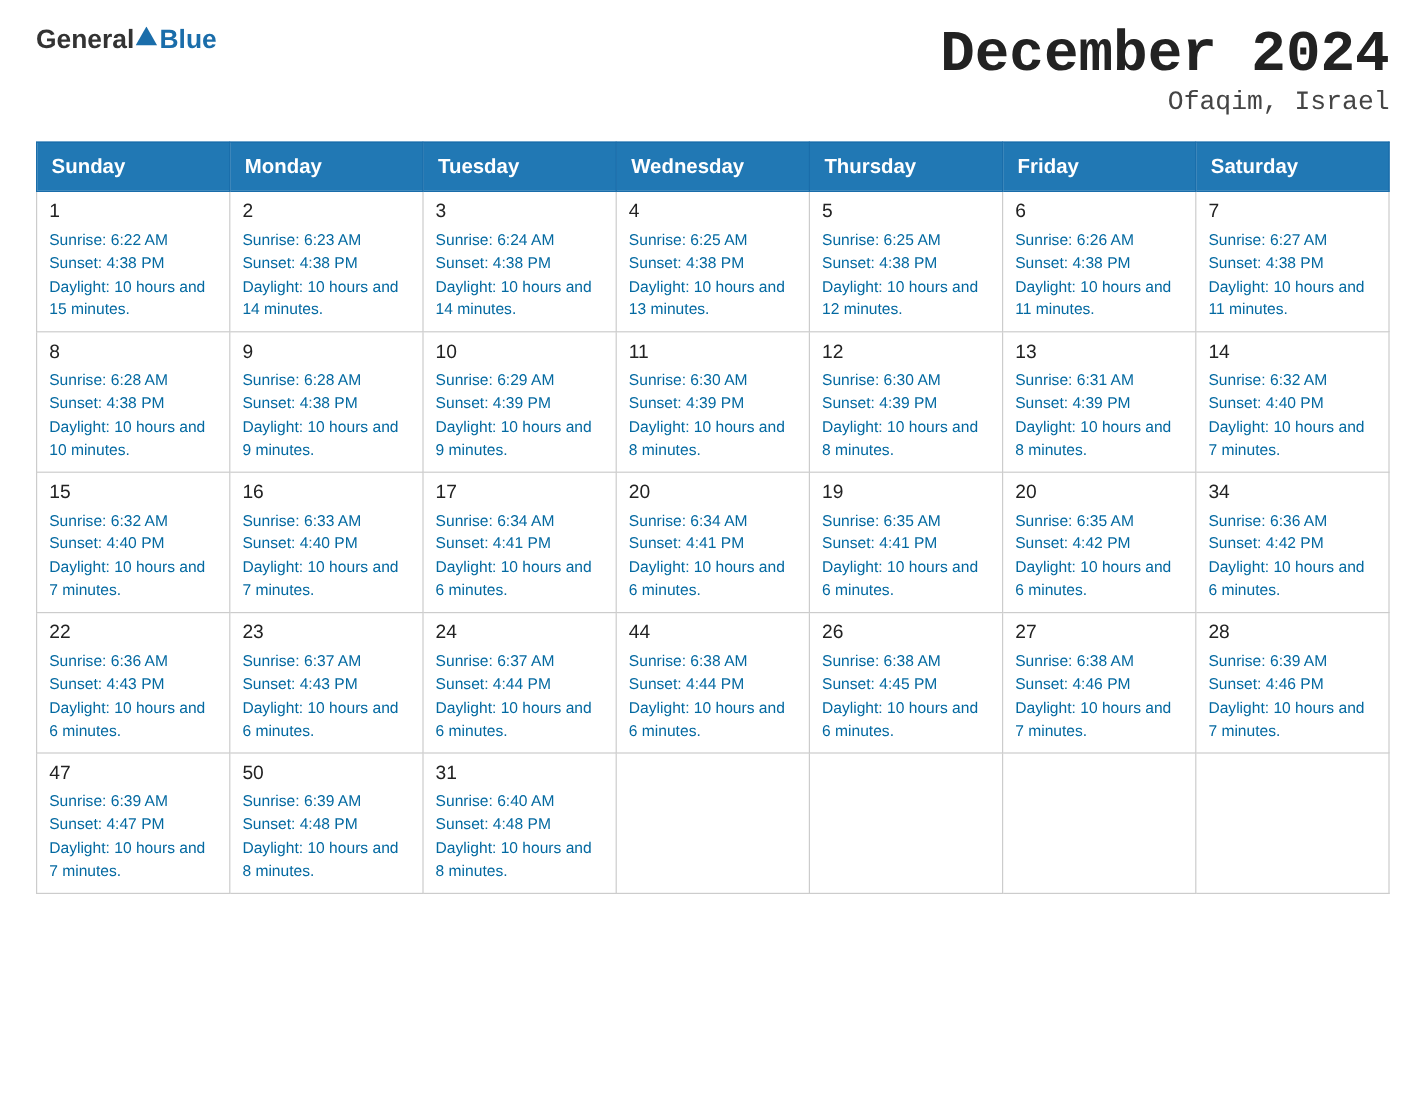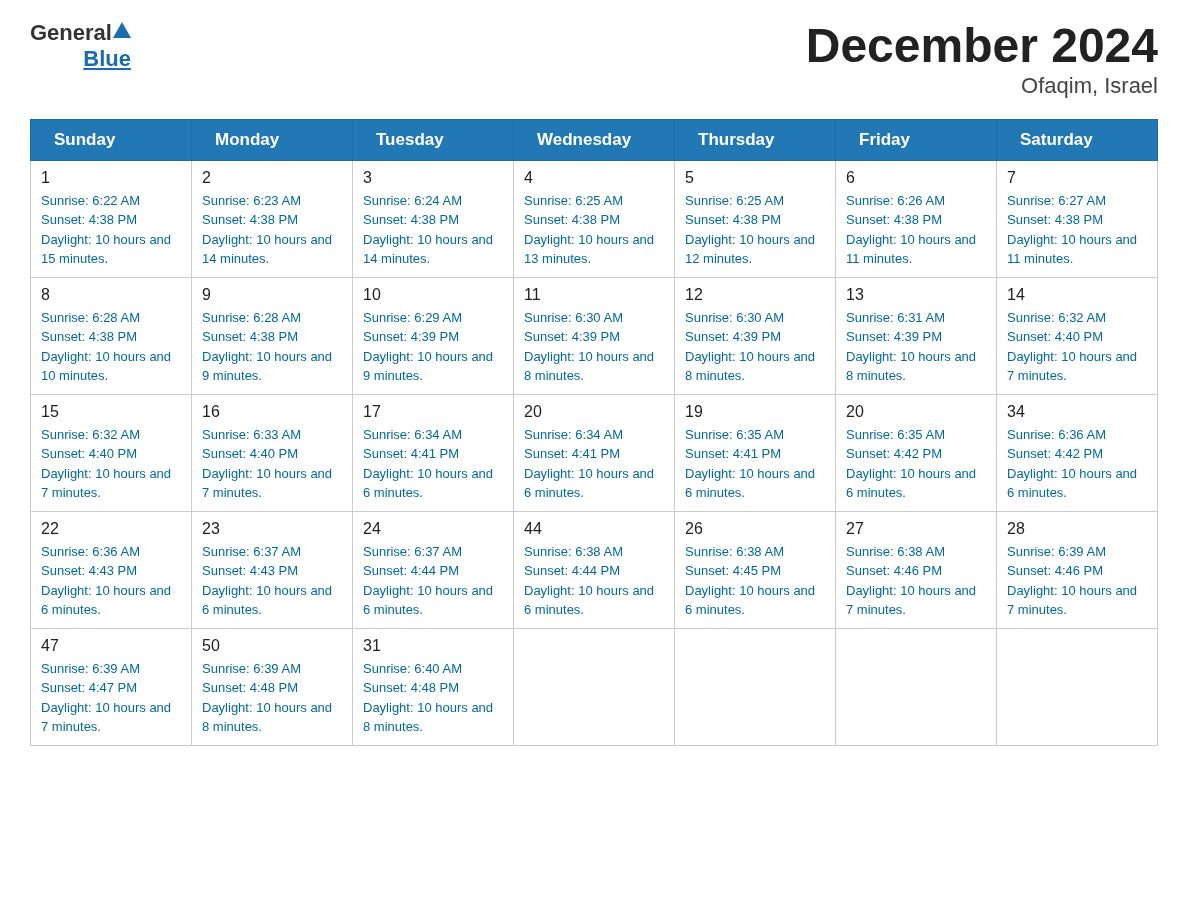--- a/index.html
+++ b/index.html
@@ -25,20 +25,21 @@
     }
 
     .logo-text-blue {
       font-size: 22px;
       font-weight: bold;
       color: #1a6daa;
     }
 
     .title-area {
       text-align: right;
+      font-family: Liberation Mono, monospace;
     }
 
     .month-title {
       font-size: 48px;
       font-weight: bold;
       color: #222222;
       line-height: 1.1;
     }
 
     .location-title {
@@ -51,21 +52,21 @@
       width: 100%;
       border-collapse: collapse;
       border: 1px solid #1a6daa;
     }
 
     .calendar-table thead tr th {
       background-color: #2178b4;
       color: #ffffff;
       font-size: 17px;
       font-weight: bold;
-      padding: 10px 23px;
+      padding: 10px 12px;
       text-align: left;
       border: 1px solid #1a6daa;
     }
 
     .calendar-table tbody tr td {
       vertical-align: top;
       padding: 8px 10px;
       border: 1px solid #cccccc;
       font-size: 13px;
       color: #333333;
@@ -87,22 +88,22 @@
       color: #0369a1;
       line-height: 1.5;
     }
 
     .empty-cell {
       background: #ffffff;
     }
 
     .logo-wrapper {
       display: flex;
-      flex-direction: column;
-      align-items: flex-end;
+      flex-direction: row;
+      align-items: flex-start;
     }
 
     .logo-line {
       display: flex;
       align-items: center;
     }
 
     
   </style>
 </head>
@@ -110,21 +111,21 @@
 
 <div class="header-area">
   <div class="logo-wrapper">
     <div class="logo-line">
       <span class="logo-text-general">General</span>
       <svg width="18" height="16" viewBox="0 0 18 16" style="margin-left:1px; margin-top:-6px;">
         <polygon points="9,0 18,16 0,16" fill="#1a6daa"></polygon>
       </svg>
     </div>
     <div>
-      <span class="logo-text-blue" style="margin-left:14px;text-decoration:underline;">Blue</span>
+      <span class="logo-text-blue" style="margin-left:2px;">Blue</span>
     </div>
   </div>
 
   <div class="title-area">
     <div class="month-title">December 2024</div>
     <div class="location-title">Ofaqim, Israel</div>
   </div>
 </div>
 
 <table class="calendar-table">

